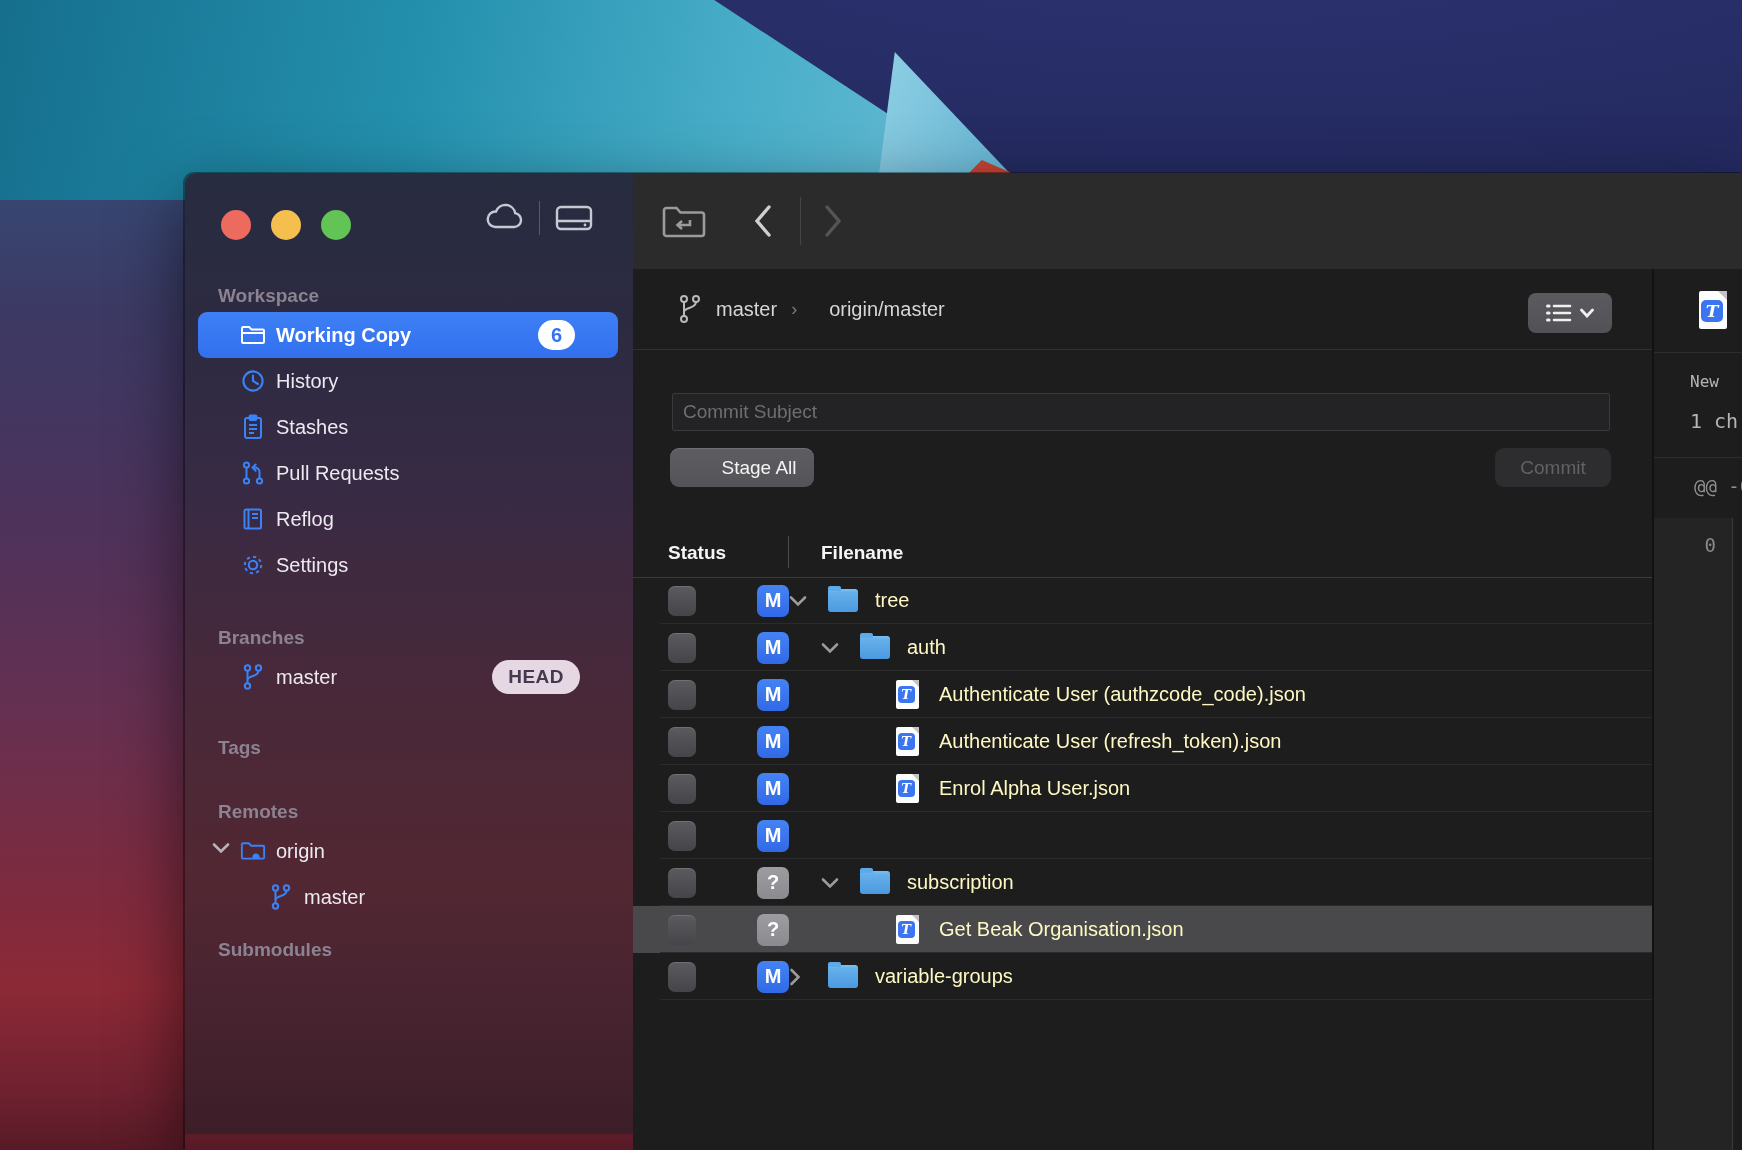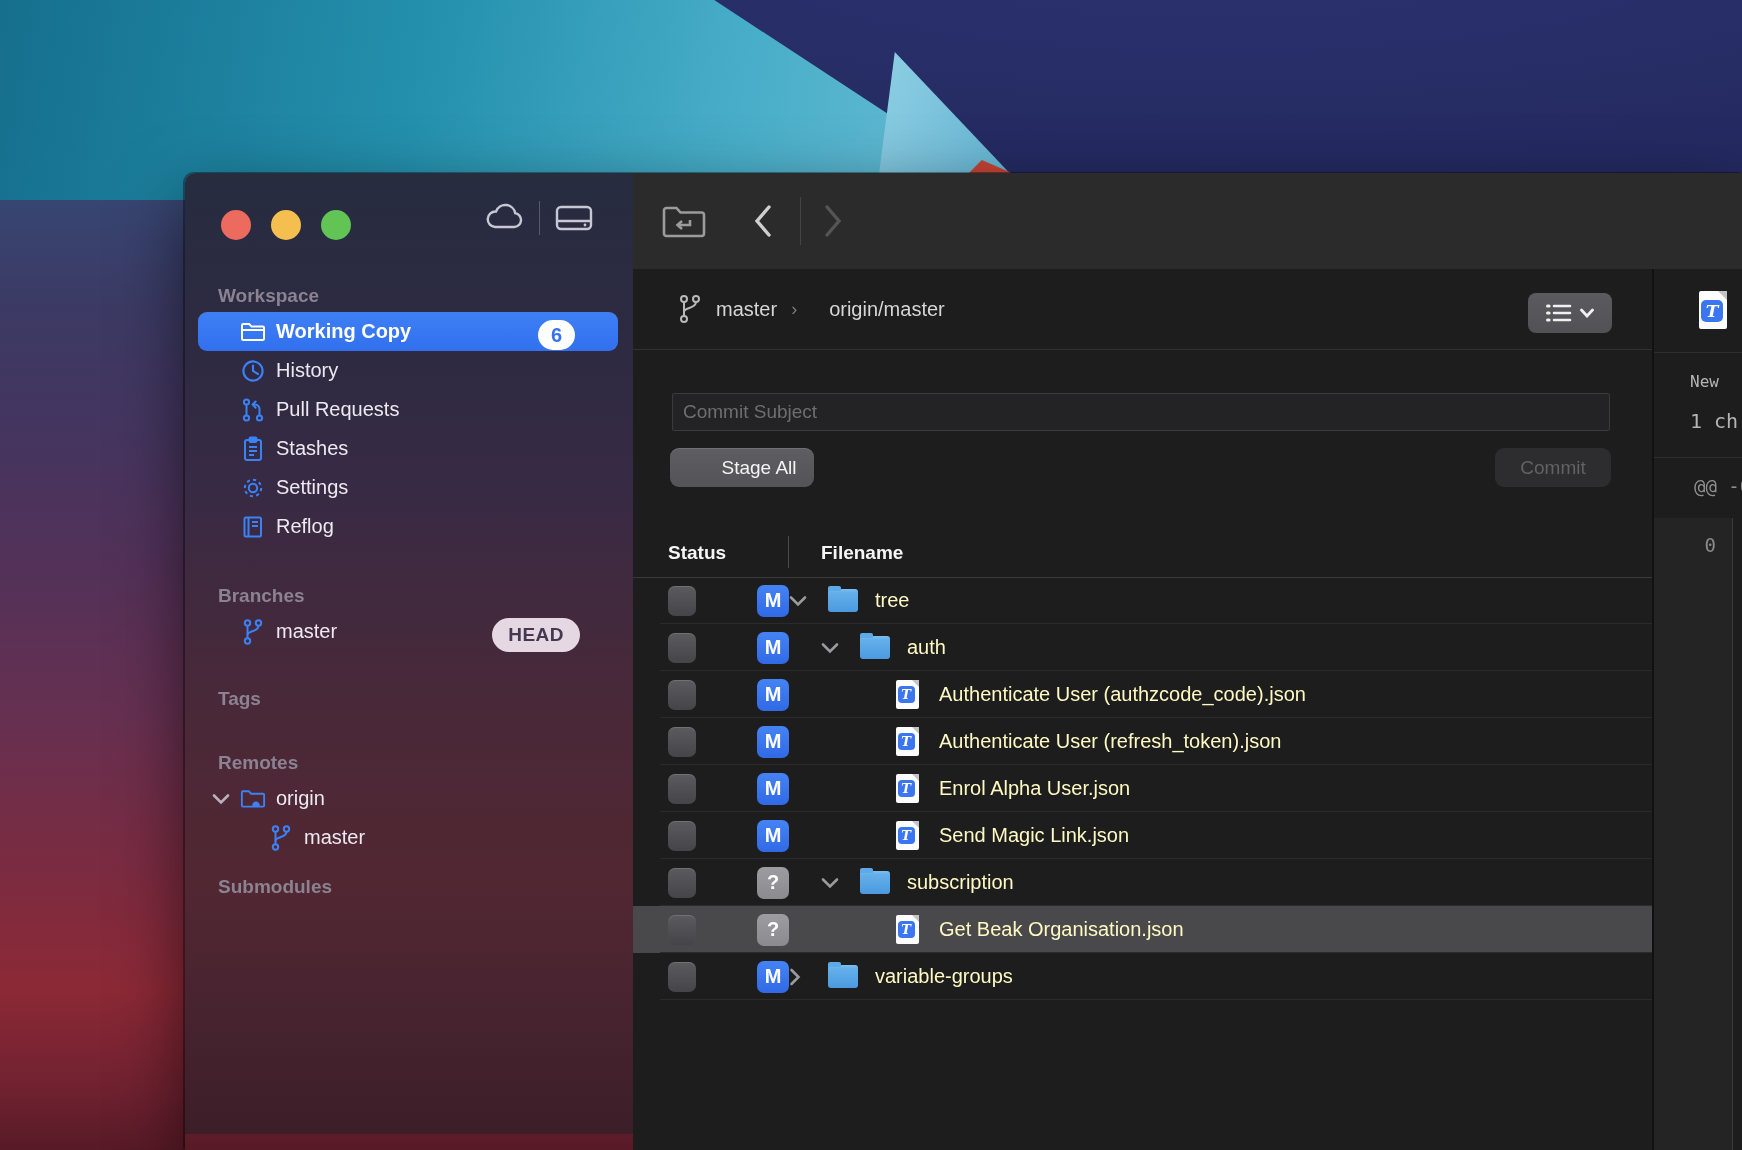--- a/index.html
+++ b/index.html
@@ -27,21 +27,21 @@
   
   .sidebar{position:absolute;left:0;top:0;width:448px;bottom:16px;
     background:linear-gradient(180deg,#272c3f 0%,#2d2a42 18%,#382a44 33%,#44293c 48%,#4d2836 62%,#512732 74%,#482430 86%,#3c1e28 100%);}
   .traffic{position:absolute;top:37px;left:36px;display:flex;gap:20px;}
   .tl{width:30px;height:30px;border-radius:50%;}
   .tl.red{background:#ed6a5e;}.tl.yellow{background:#f5bf4f;}.tl.green{background:#61c454;}
   .tb-icons{position:absolute;top:28px;left:300px;display:flex;align-items:center;color:#c6c9d4;}
   .tb-icons .sep{width:1px;height:34px;background:rgba(255,255,255,.22);margin:0 14px;}
   .side-list{position:absolute;left:0;top:0;right:0;}
   .side-label{margin-left:33px;font-size:19px;font-weight:700;color:#8b8292;height:20px;}
-  .side-item{position:relative;height:39px;margin:0 15px 0 13px;border-radius:9px;
+  .side-item{position:relative;height:46px;margin:0 15px 0 13px;border-radius:9px;
     display:flex;align-items:center;padding-left:42px;color:#eceaf0;font-size:20px;}
   .side-item .si{width:26px;height:26px;margin-right:10px;color:#3b82f7;flex:0 0 auto;display:flex;align-items:center;justify-content:center;}
   .side-item.selected{background:linear-gradient(180deg,#3e7ff5,#3270ee);color:#fff;font-weight:600;}
   .side-item.selected .si{color:#fff;}
   .side-item .ind{width:28px;flex:0 0 auto;}
   .side-chev{position:absolute;left:14px;top:14px;color:#b9b2bd;}
   .count-badge{position:absolute;right:43px;top:8px;min-width:37px;height:30px;border-radius:15px;
     background:#fff;color:#3474f2;font-size:20px;font-weight:700;display:flex;align-items:center;justify-content:center;}
   .head-badge{position:absolute;right:38px;top:6px;padding:0 16px;height:34px;border-radius:17px;
     background:#e6d8e3;color:#453950;font-size:19px;font-weight:700;letter-spacing:.5px;
@@ -168,59 +168,59 @@
             <span class="si">
               <svg width="26" height="26" viewBox="0 0 26 26" fill="none" stroke="currentColor" stroke-width="2.1">
                 <circle cx="13" cy="13" r="9.6"></circle>
                 <path d="M13 7.5V13l5 3" stroke-linecap="round"></path>
               </svg>
             </span>
             <span>History</span>
           </div>
           <div class="side-item">
             <span class="si">
+              <svg width="24" height="26" viewBox="0 0 24 26" fill="none" stroke="currentColor" stroke-width="2">
+                <rect x="4" y="4" width="16" height="20" rx="2"></rect>
+                <rect x="8.5" y="1.6" width="7" height="4.4" rx="1.2" fill="currentColor"></rect>
+                <path d="M8 11h8M8 15h8M8 19h5"></path>
+              </svg>
+            </span>
+            <span>Stashes</span>
+          </div>
+          <div class="side-item">
+            <span class="si">
               <svg width="26" height="26" viewBox="0 0 26 26" fill="none" stroke="currentColor" stroke-width="2">
                 <circle cx="6.5" cy="5" r="2.6"></circle>
                 <circle cx="6.5" cy="21" r="2.6"></circle>
                 <circle cx="19.5" cy="21" r="2.6"></circle>
                 <path d="M6.5 7.8v10.4"></path>
                 <path d="M19.5 18.2V12c0-3-2.2-4.4-5-4.4h-1.6"></path>
                 <path d="M15.6 4.5L12.6 7.6l3 3.1" stroke-linecap="round"></path>
               </svg>
             </span>
             <span>Pull Requests</span>
           </div>
           <div class="side-item">
             <span class="si">
               <svg width="24" height="26" viewBox="0 0 24 26" fill="none" stroke="currentColor" stroke-width="2">
-                <rect x="4" y="4" width="16" height="20" rx="2"></rect>
-                <rect x="8.5" y="1.6" width="7" height="4.4" rx="1.2" fill="currentColor"></rect>
-                <path d="M8 11h8M8 15h8M8 19h5"></path>
-              </svg>
-            </span>
-            <span>Stashes</span>
+                <path d="M5 3.5h13.5A1.5 1.5 0 0 1 20 5v16a1.5 1.5 0 0 1-1.5 1.5H5A1.5 1.5 0 0 1 3.5 21V5A1.5 1.5 0 0 1 5 3.5z"></path>
+                <path d="M7.5 3.5v19"></path>
+                <path d="M11 8h6M11 12h6"></path>
+              </svg>
+            </span>
+            <span>Reflog</span>
           </div>
           <div class="side-item">
             <span class="si">
               <svg width="26" height="26" viewBox="0 0 26 26" fill="none" stroke="currentColor" stroke-width="2">
                 <circle cx="13" cy="13" r="4.2"></circle>
                 <circle cx="13" cy="13" r="8.2" stroke-dasharray="3.2 3.2"></circle>
               </svg>
             </span>
             <span>Settings</span>
-          </div>
-          <div class="side-item">
-            <span class="si">
-              <svg width="24" height="26" viewBox="0 0 24 26" fill="none" stroke="currentColor" stroke-width="2">
-                <path d="M5 3.5h13.5A1.5 1.5 0 0 1 20 5v16a1.5 1.5 0 0 1-1.5 1.5H5A1.5 1.5 0 0 1 3.5 21V5A1.5 1.5 0 0 1 5 3.5z"></path>
-                <path d="M7.5 3.5v19"></path>
-                <path d="M11 8h6M11 12h6"></path>
-              </svg>
-            </span>
-            <span>Reflog</span>
           </div>
         </div>
         <div style="margin-top: 39px;">
           <div class="side-label" style="margin-bottom: 7px;">Branches</div>
           <div class="side-item">
             <span class="si">
               <svg width="24" height="28" viewBox="0 0 24 28" fill="none" stroke="currentColor" stroke-width="2">
                 <circle cx="6.5" cy="5" r="2.7"></circle>
                 <circle cx="17.5" cy="5" r="2.7"></circle>
                 <circle cx="6.5" cy="23" r="2.7"></circle>
@@ -387,27 +387,20 @@
             <span class="tree-chev"></span>
             <span class="doc-wrap">
               <span class="doc-ic"></span>
             </span>
             <span class="fname">Enrol Alpha User.json</span>
           </div>
         </div>
         <div class="frow">
           <span class="chk"></span>
           <span class="sb mod">M</span>
-          <div class="namecell" style="padding-left: 64px;">
-            <span class="tree-chev"></span>
-            <span class="doc-wrap">
-              <span class="doc-ic"></span>
-            </span>
-            <span class="fname">Send Magic Link.json</span>
-          </div>
         </div>
         <div class="frow">
           <span class="chk"></span>
           <span class="sb unt">?</span>
           <div class="namecell" style="padding-left: 32px;">
             <span class="tree-chev">
               <svg width="18" height="12" viewBox="0 0 18 12" fill="none" stroke="currentColor" stroke-width="2.6" stroke-linecap="round">
                 <path d="M2 2.5l7 7 7-7"></path>
               </svg>
             </span>

